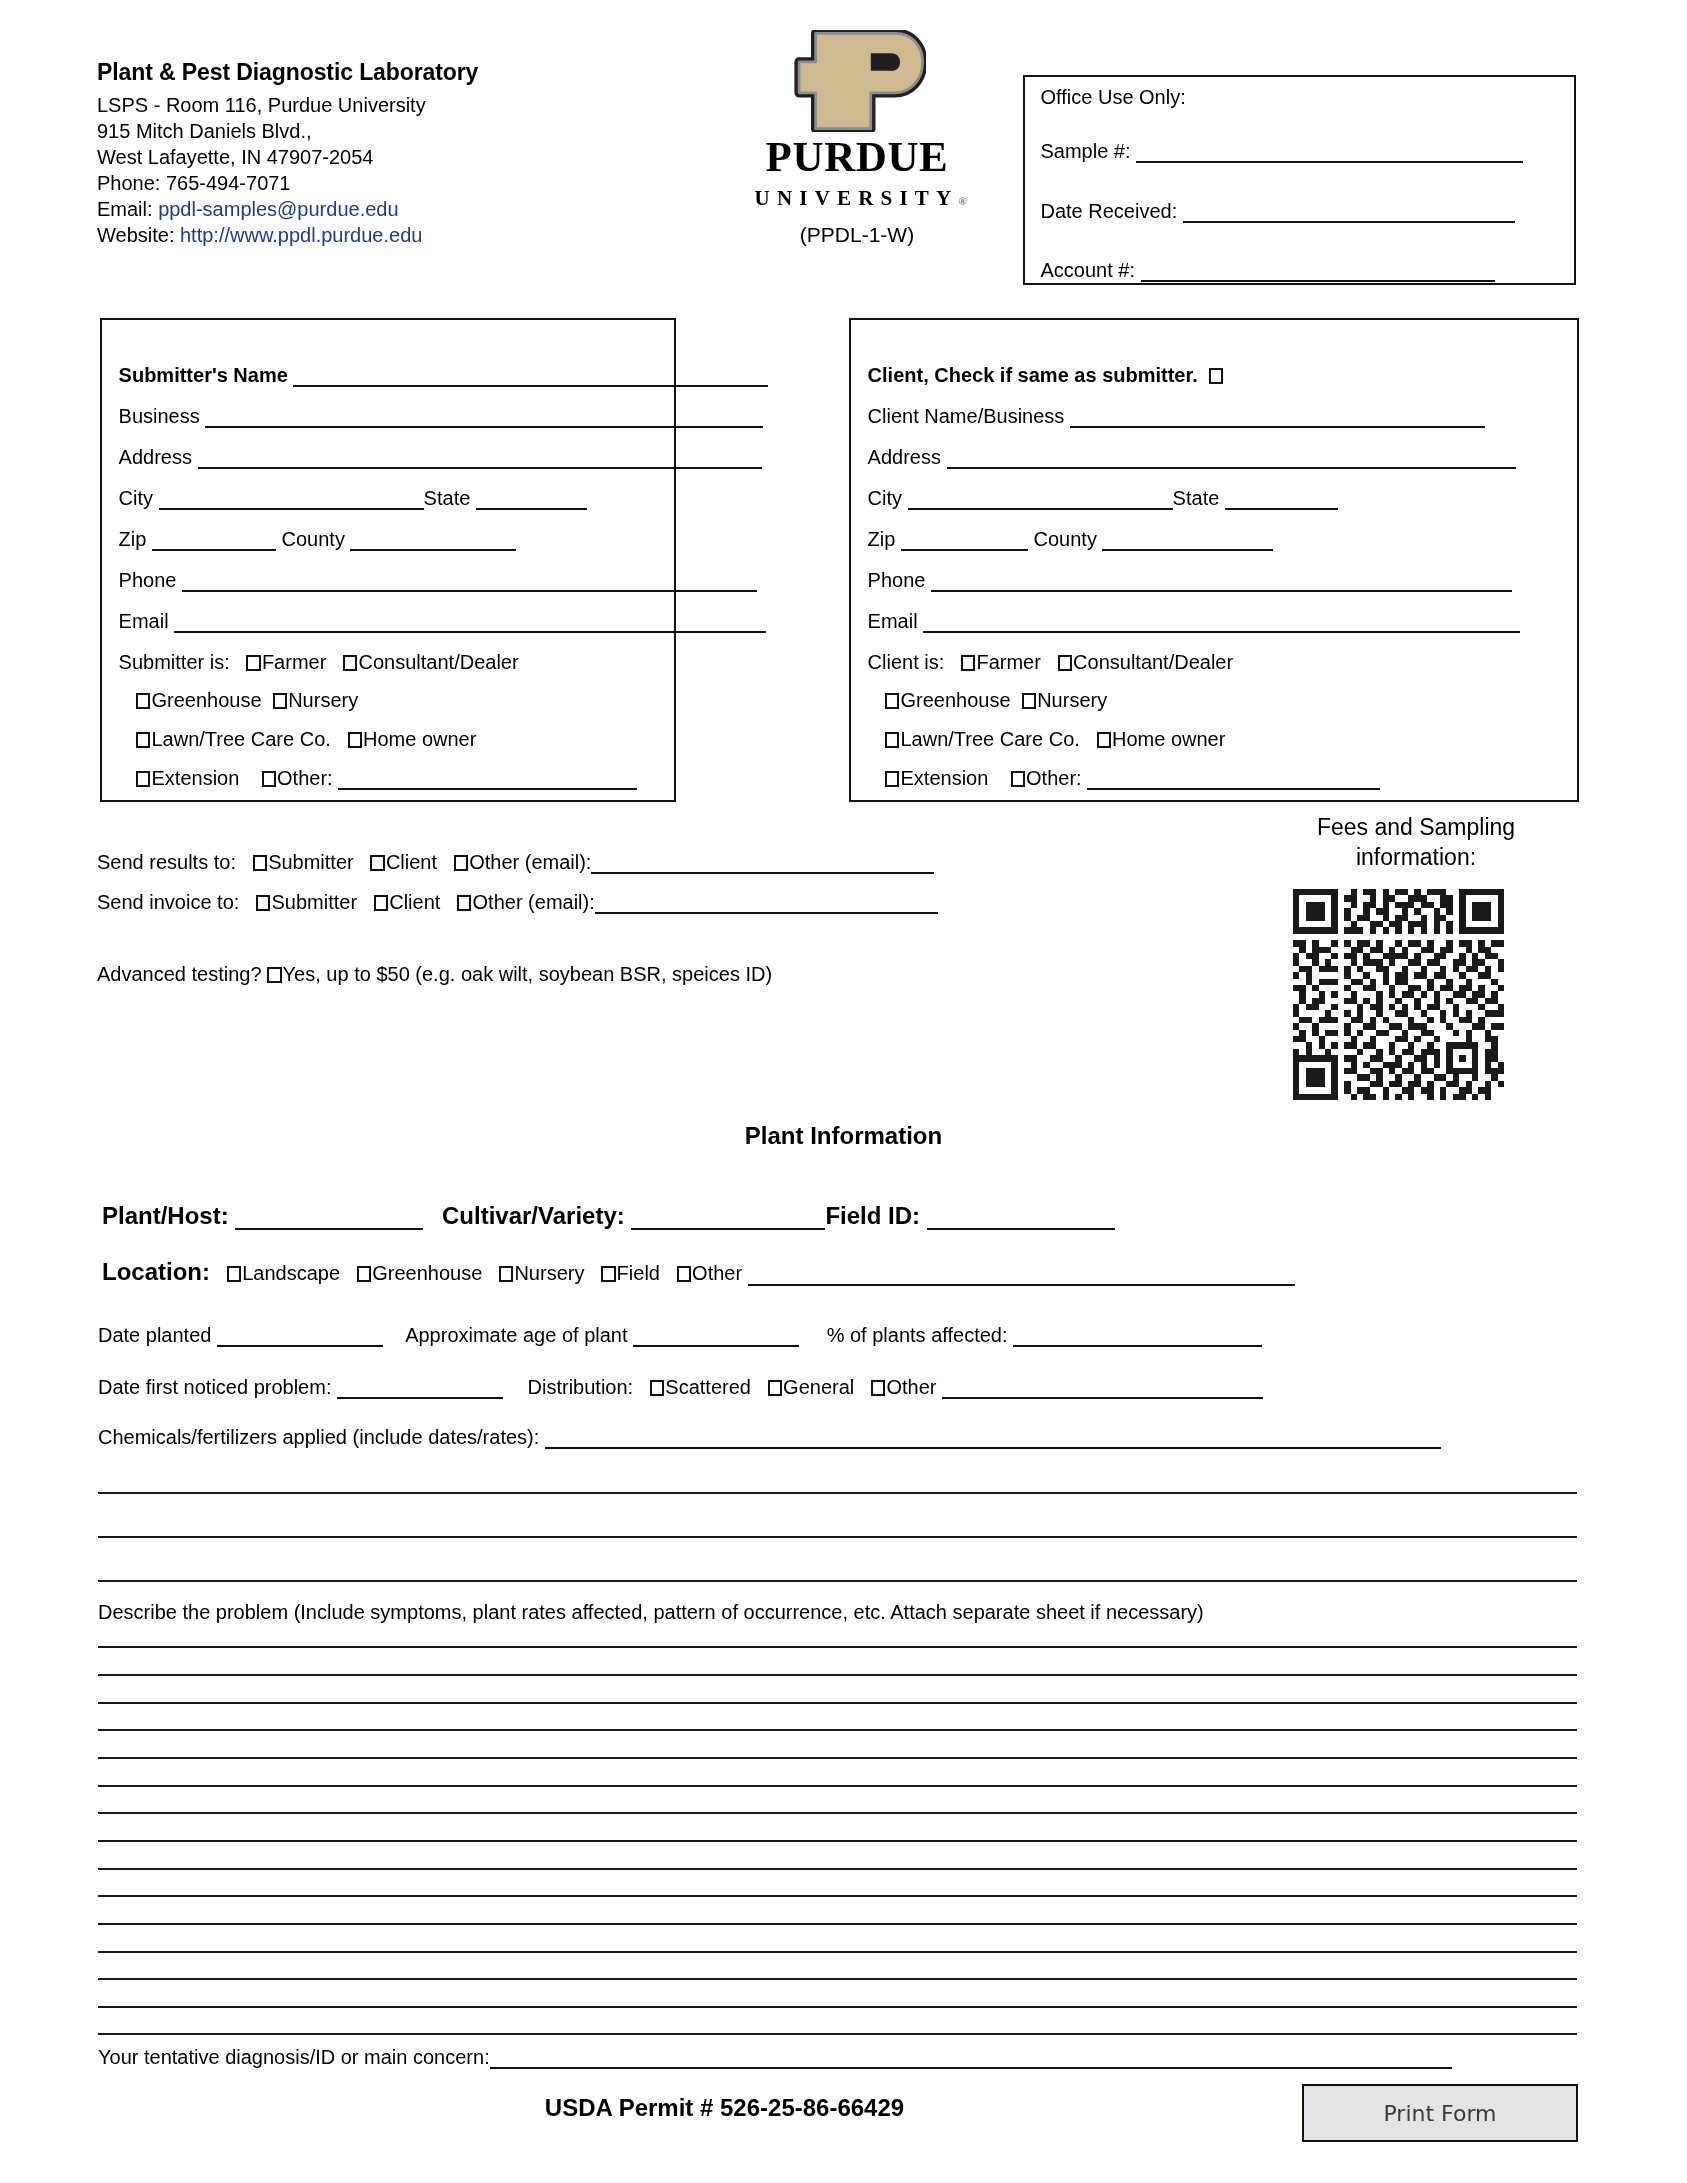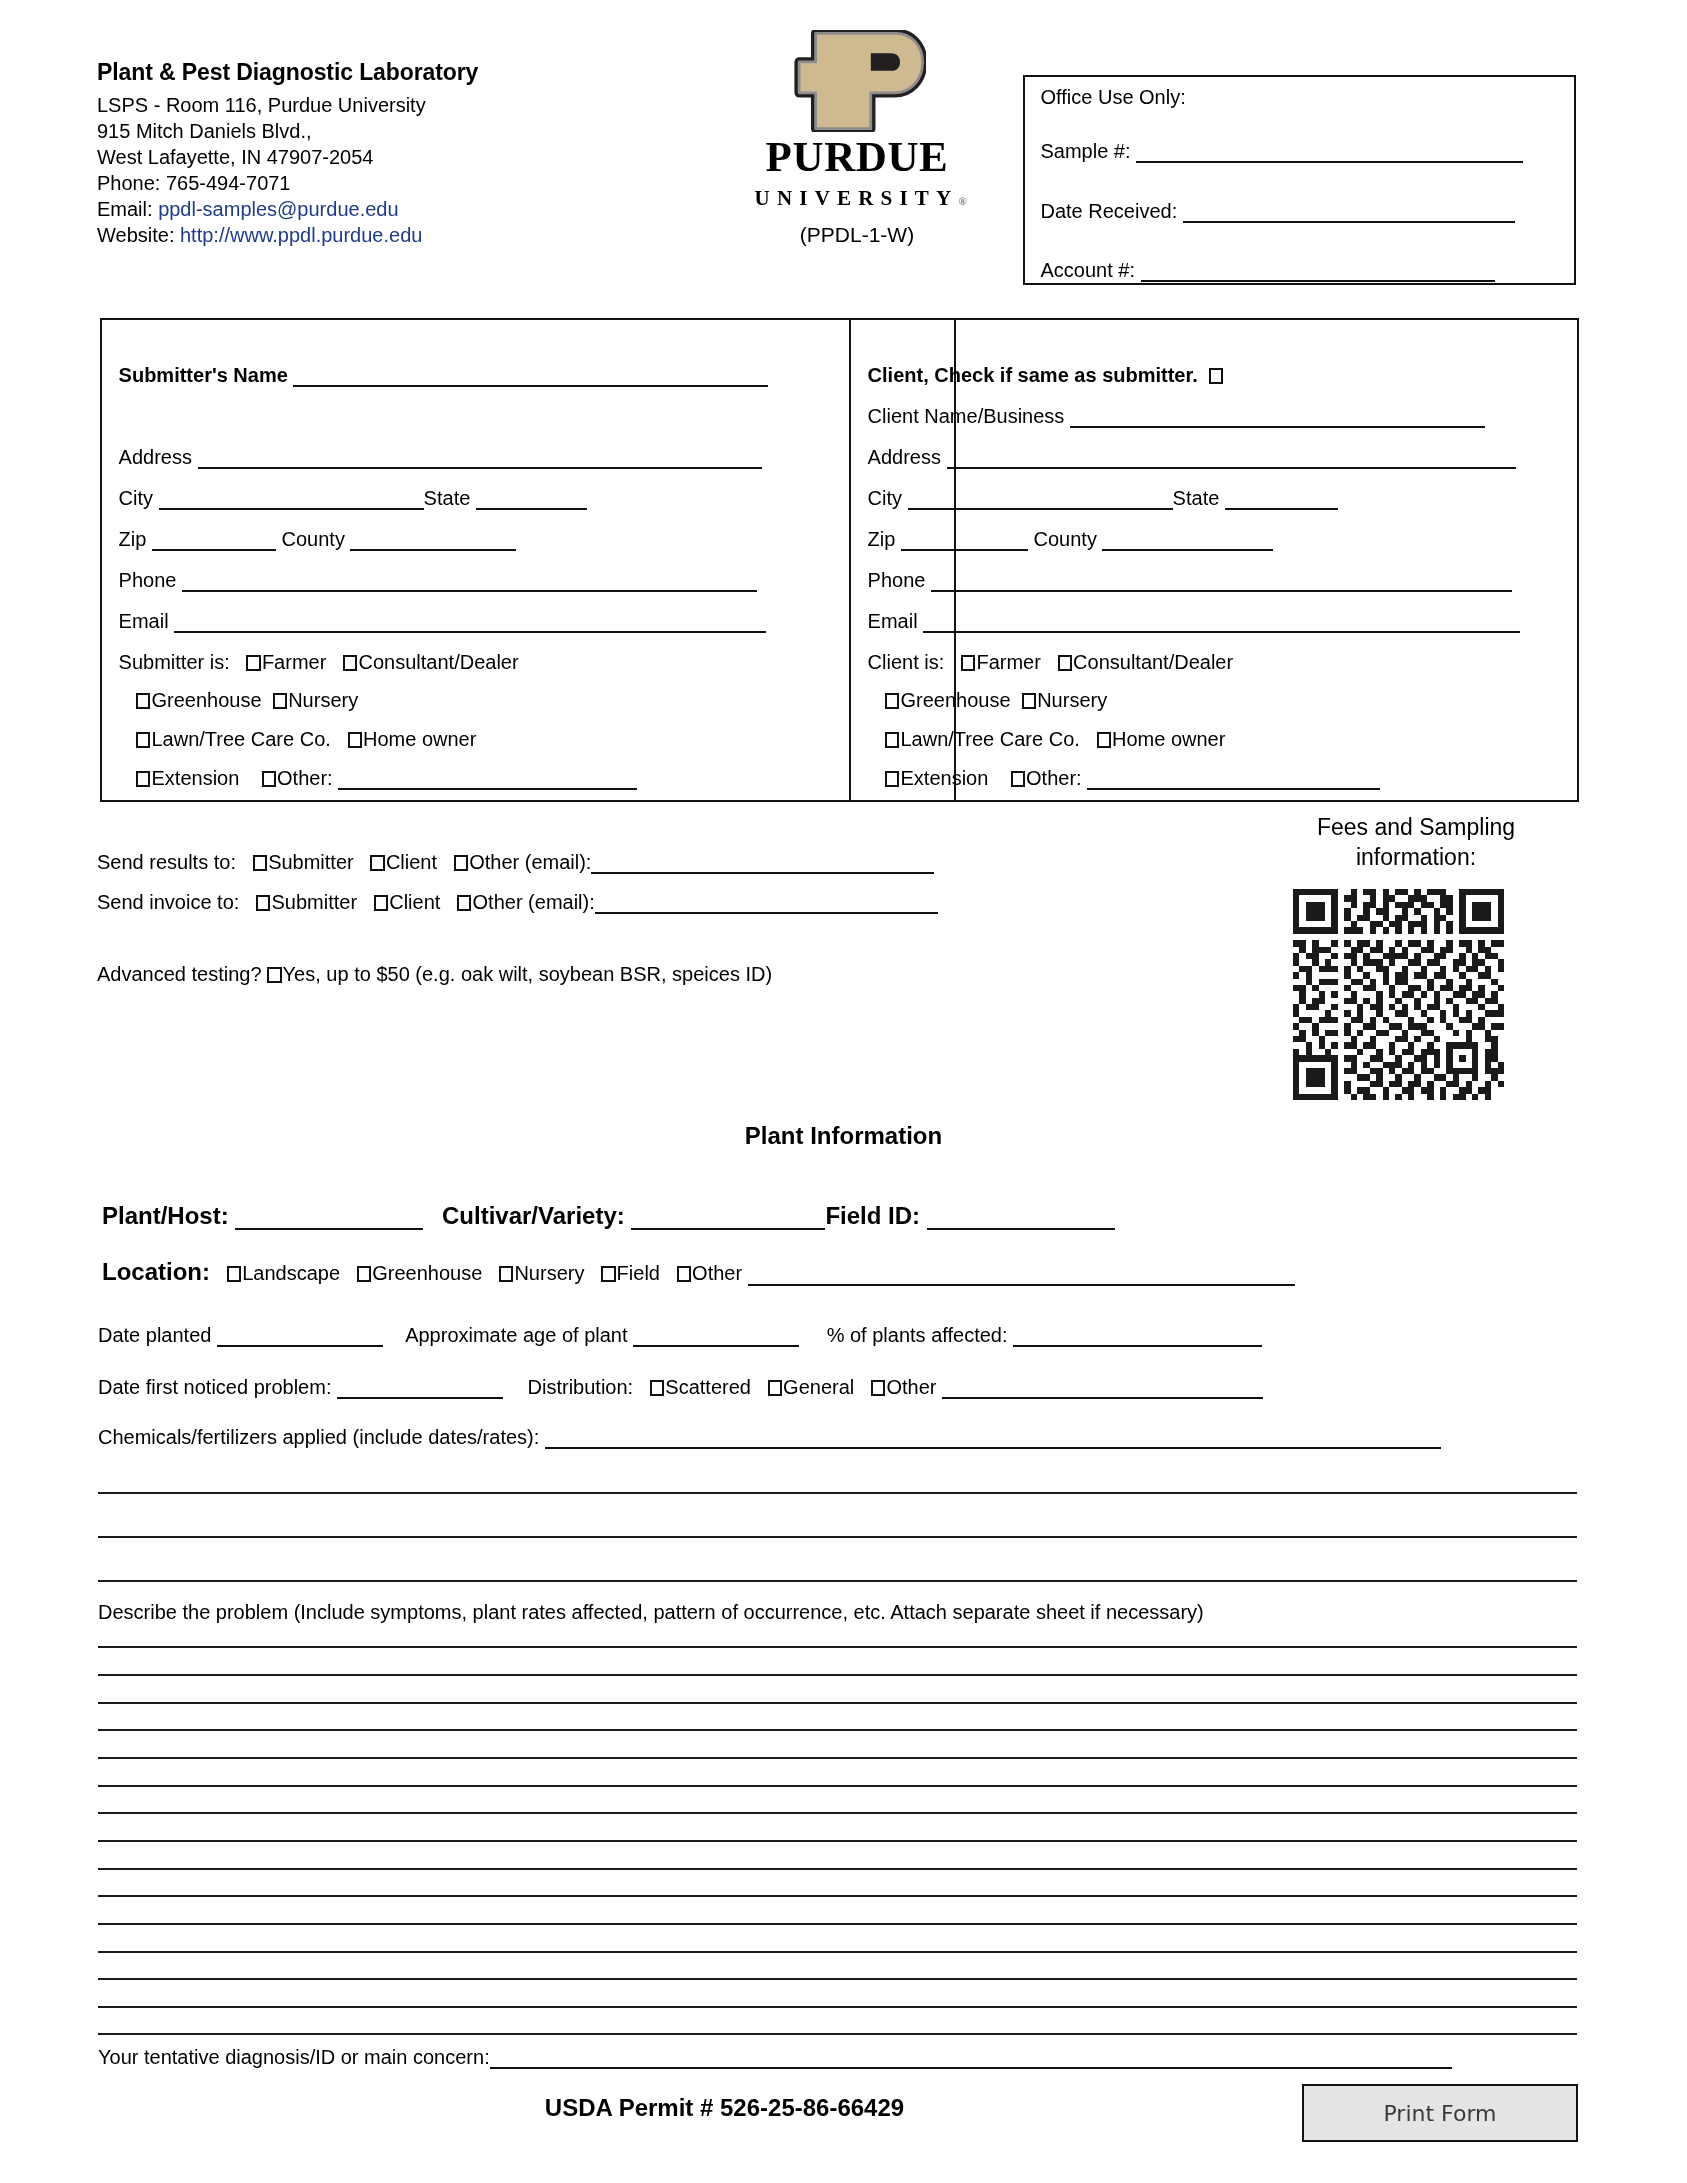--- a/index.html
+++ b/index.html
@@ -68,21 +68,21 @@
 
   
   #office-box {
     left: 1023px; top: 75px; width: 553px; height: 210px;
     border: 2.8px solid #111;
   }
   .office-row { position: absolute; left: 15.5px; font-size: 20px; white-space: nowrap; }
 
   
   .party-box { top: 318px; height: 484px; border: 2.8px solid #111; }
-  #submitter-box { left: 100px; width: 856px; }
+  #submitter-box { left: 100px; width: 576px; }
   #client-box   { left: 849px; width: 730px; }
   .pb-row { position: absolute; left: 16.6px; font-size: 20px; white-space: nowrap; }
   .pb-row.bold { font-weight: bold; }
   .pb-ck { position: absolute; font-size: 20px; white-space: nowrap; }
 
   
   .sendrow { left: 97px; font-size: 20px; white-space: nowrap; }
 
   
   #note-para {
@@ -147,20 +147,21 @@
 
   <div class="abs" id="office-box">
     <div class="office-row" style="top:8.8px;">Office Use Only:</div>
     <div class="office-row" style="top:63px;"><span>Sample #:</span> <span class="rule" style="width:387px;"></span></div>
     <div class="office-row" style="top:123px;"><span>Date Received:</span> <span class="rule" style="width:332px;"></span></div>
     <div class="office-row" style="top:182px;"><span>Account #:</span> <span class="rule" style="width:354px;"></span></div>
   </div>
 
   <div class="abs party-box" id="submitter-box">
     <div class="pb-row bold" style="top:44px;"><span>Submitter's Name</span> <span class="rule" style="width:475px;"></span></div>
+    <div class="pb-row" style="top:85px;"><span>Business</span> <span class="rule" style="width:558px;"></span></div>
     <div class="pb-row" style="top:126px;"><span>Address</span> <span class="rule" style="width:564px;"></span></div>
     <div class="pb-row" style="top:167px;"><span>City</span> <span class="rule" style="width:265px;"></span><span>State</span> <span class="rule" style="width:111px;"></span></div>
     <div class="pb-row" style="top:208px;"><span>Zip</span> <span class="rule" style="width:124px;"></span> <span>County</span> <span class="rule" style="width:166px;"></span></div>
     <div class="pb-row" style="top:249px;"><span>Phone</span> <span class="rule" style="width:575px;"></span></div>
     <div class="pb-row" style="top:290px;"><span>Email</span> <span class="rule" style="width:592px;"></span></div>
 
     <div class="pb-ck" style="left:16.6px; top:331px;"><span>Submitter is:</span> &nbsp; <span class="cb"></span><span>Farmer</span> &nbsp; <span class="cb"></span><span>Consultant/Dealer</span></div>
     <div class="pb-ck" style="left:34px; top:369px;"><span class="cb"></span><span>Greenhouse</span> &nbsp;<span class="cb"></span><span>Nursery</span></div>
     <div class="pb-ck" style="left:34px; top:408px;"><span class="cb"></span><span>Lawn/Tree Care Co.</span> &nbsp; <span class="cb"></span><span>Home owner</span></div>
     <div class="pb-ck" style="left:34px; top:447px;"><span class="cb"></span><span>Extension</span> &nbsp;&nbsp; <span class="cb"></span><span>Other:</span> <span class="rule" style="width:299px;"></span></div>

